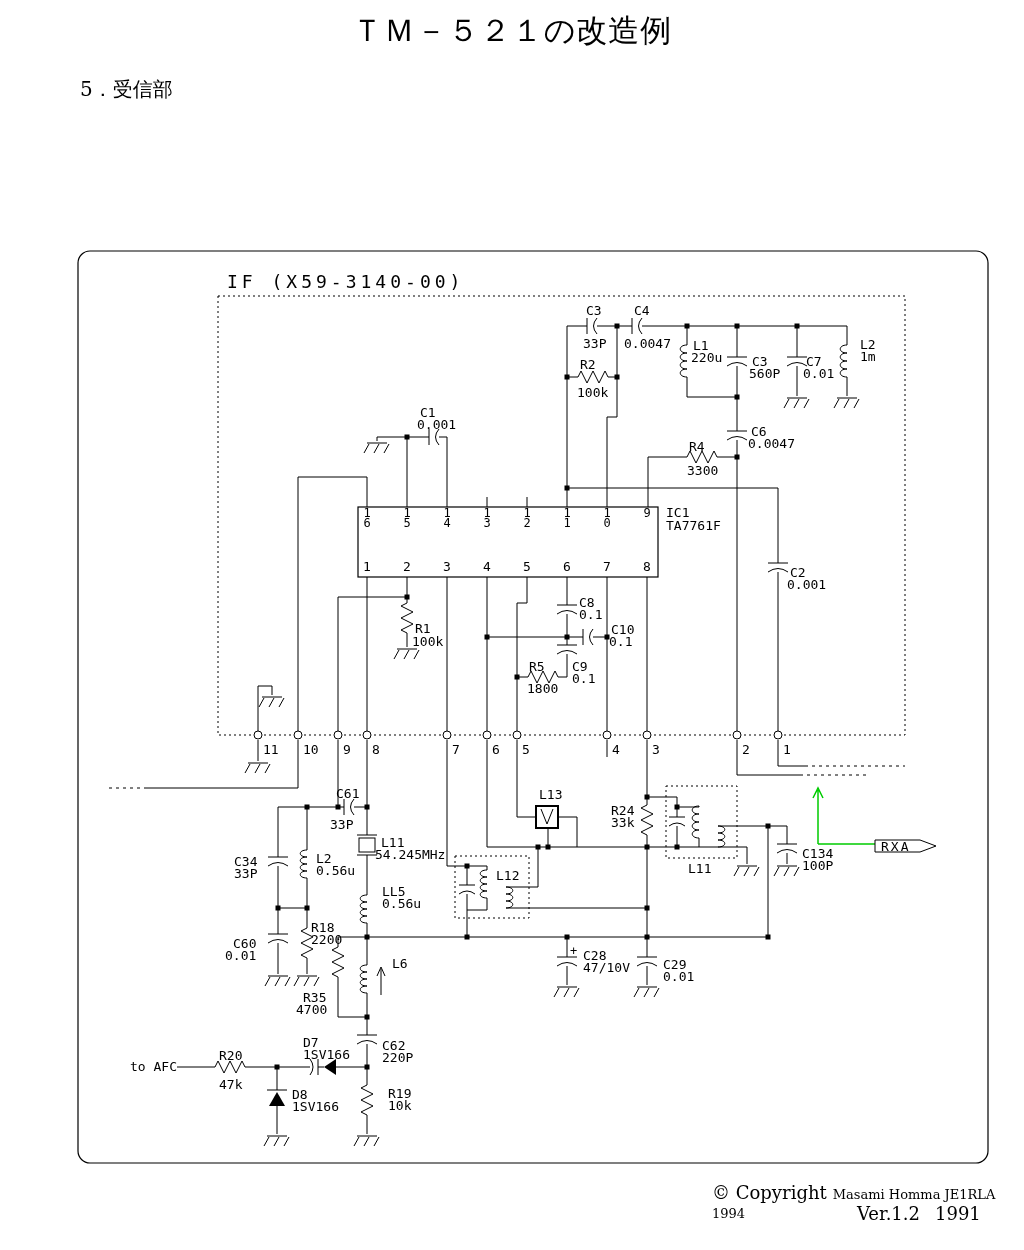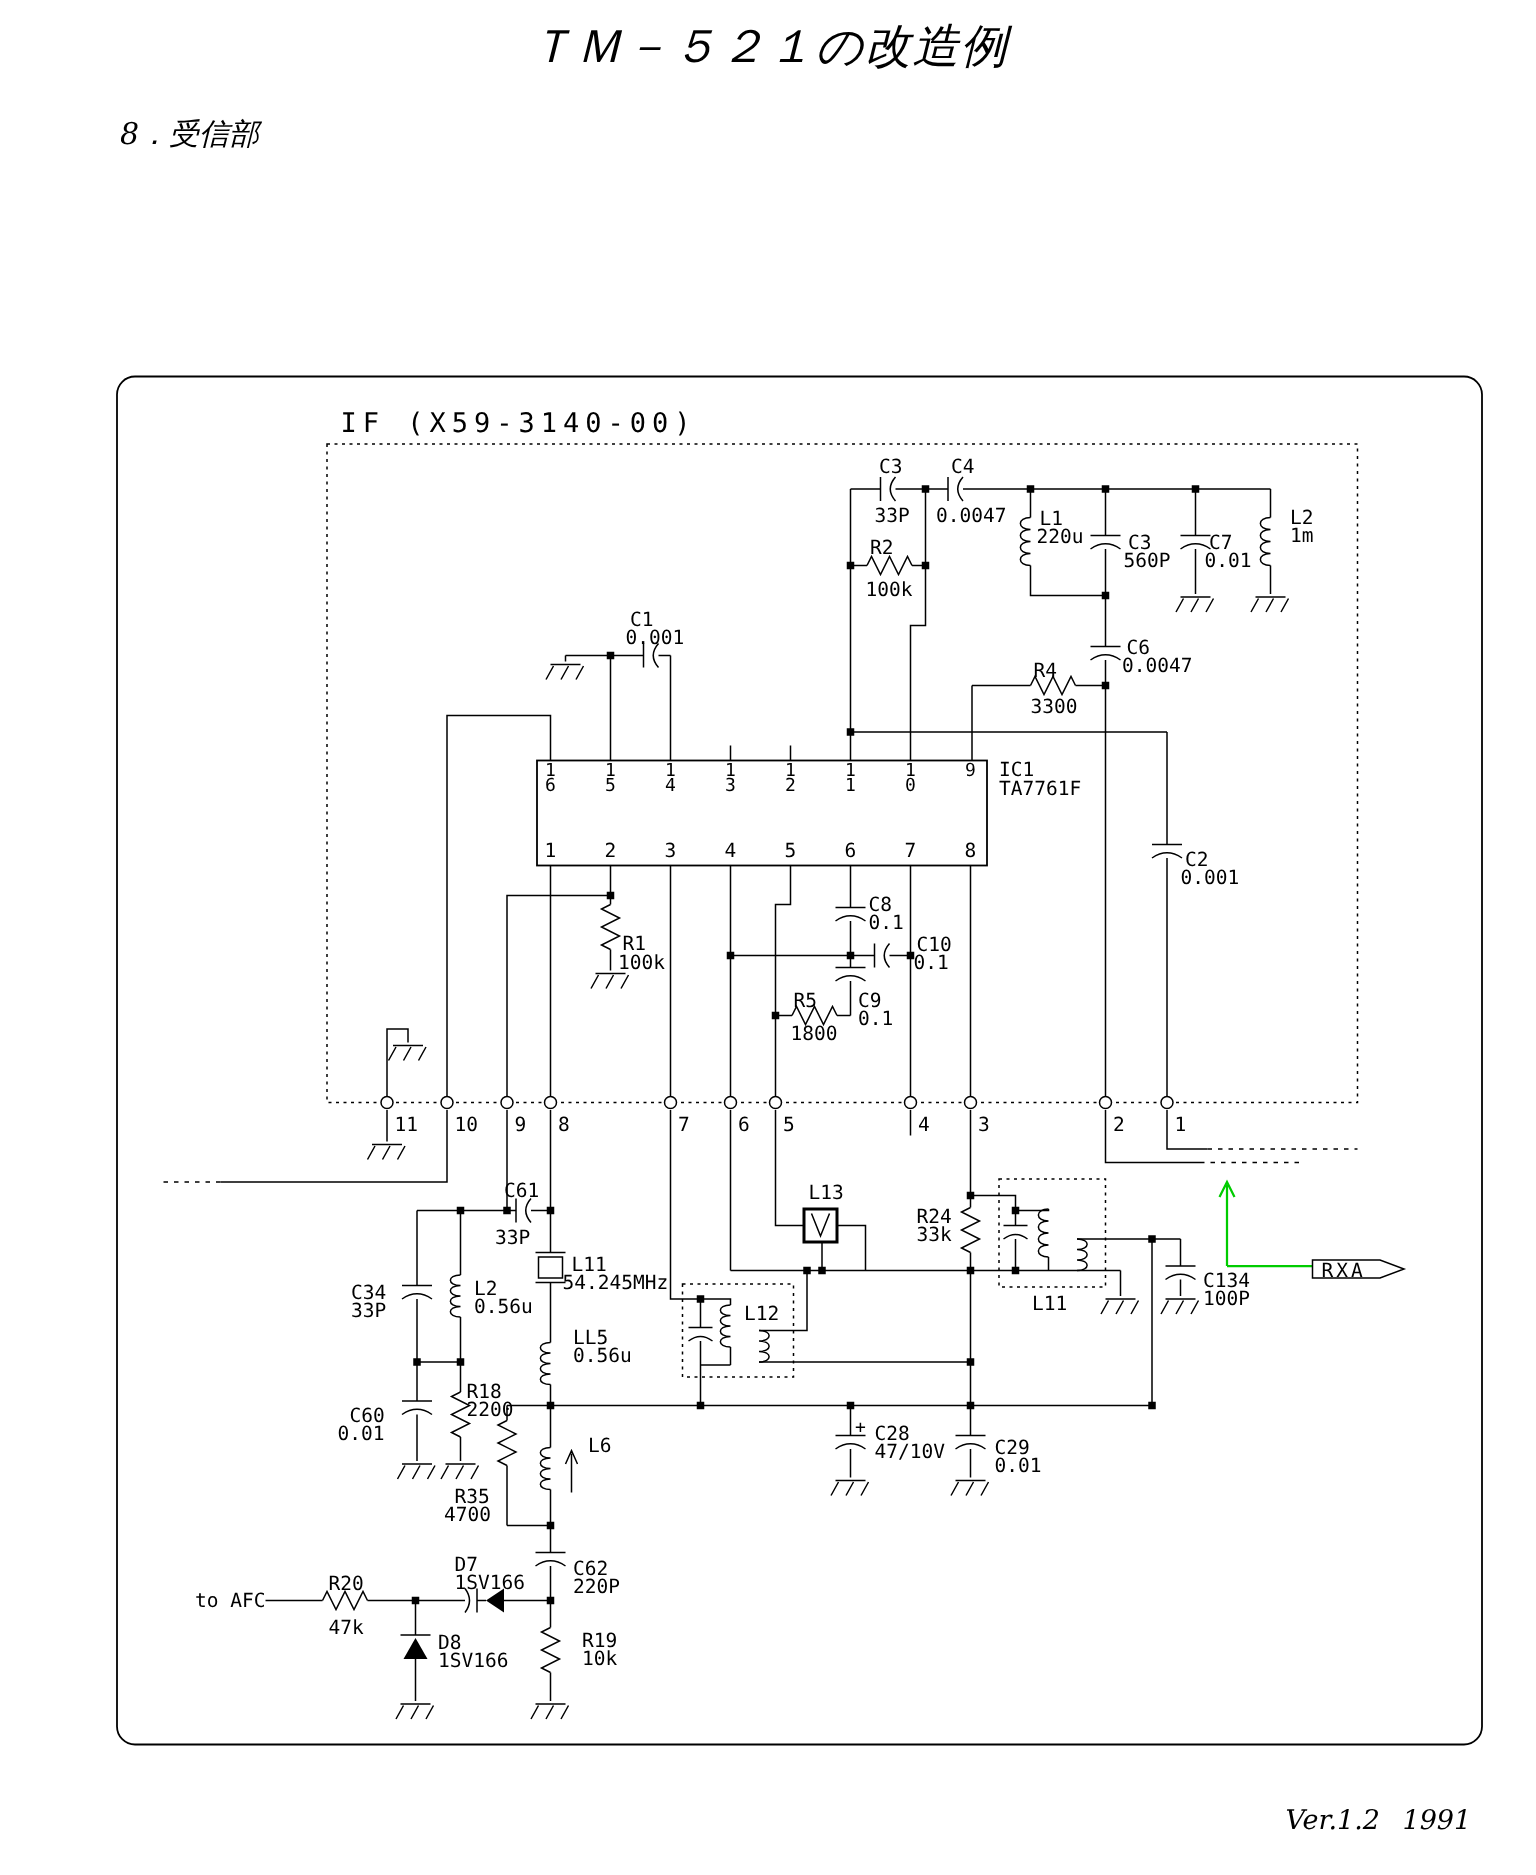--- a/index.html
+++ b/index.html
@@ -1,38 +1,38 @@
 <!DOCTYPE html>
 <html><head>
 <meta charset="utf-8">
 <style>
   html,body{margin:0;padding:0;background:#fff;}
   #page{position:relative;width:1024px;height:1250px;background:#ffffff;overflow:hidden;color:#000;}
-  .abs{position:absolute;font-style:italic;}
+  .abs{position:absolute;}
   #doc-title{top:10px;left:0;width:1024px;text-align:center;font-family:"DejaVu Serif",serif;font-size:31px;letter-spacing:1px;}
   #section-heading{top:76px;left:80px;font-family:"DejaVu Serif",serif;font-size:20px;}
   #body-text{top:103px;left:75px;width:900px;font-family:"DejaVu Serif",serif;font-size:15px;line-height:16.4px;white-space:pre;}
   #footer-line1{top:1182px;left:712px;font-family:"DejaVu Serif",serif;}
   #footer-line1 .big{font-size:18px;}
   #footer-line1 .small{font-size:13px;margin-left:6px;}
   #footer-line2{top:1203px;left:857px;font-family:"DejaVu Serif",serif;font-size:18px;}
   #footer-line2 .yr{position:absolute;left:78px;}
   svg{position:absolute;top:0;left:0;}
   svg text{font-family:"DejaVu Sans Mono",monospace;font-size:13px;fill:#000;}
   text.pinsmall{font-size:12px;}
   text.iftitle{font-size:18px;letter-spacing:4px;}
   text.plus{font-size:12px;}
 </style>
 </head>
 <body>
 
 <div id="page">
 
   <div id="doc-title" class="abs">ＴＭ－５２１の改造例</div>
-  <div id="section-heading" class="abs">8．受信部</div>
+  <div id="section-heading" class="abs">5．受信部</div>
 
   <svg width="1024" height="1250" viewBox="0 0 1024 1250">
     <defs>
       <g id="gnd">
         <path d="M-10,0 h20 M-8,1 l-5,9 M2,1 l-5,9 M12,1 l-5,9" stroke="#000" stroke-width="1" fill="none"></path>
       </g>
     </defs>
 
     <rect x="78" y="251" width="910" height="912" rx="12" fill="none" stroke="#000" stroke-width="1.2"></rect>
 
@@ -334,18 +334,21 @@
     <text x="130" y="1071">to AFC</text>
 
     <path fill="none" stroke="#00cc00" stroke-width="1.5" d="M818,844 V790 M813,798 L818,788 L823,798 M818,844 H875"></path>
 
     <g>
       <polygon points="875,840 920,840 936,846 920,852 875,852" fill="#fff" stroke="#000" stroke-width="1"></polygon>
       <text x="881" y="851" style="letter-spacing:2px">RXA</text>
     </g>
   </svg>
 
+  <div id="footer-line1" class="abs">
+    <span class="big">© Copyright</span><span class="small">Masami Homma JE1RLA  1994</span>
+  </div>
   <div id="footer-line2" class="abs">
     <span>Ver.1.2</span>
     <span class="yr">1991</span>
   </div>
 
 </div>
 
 </body></html>

